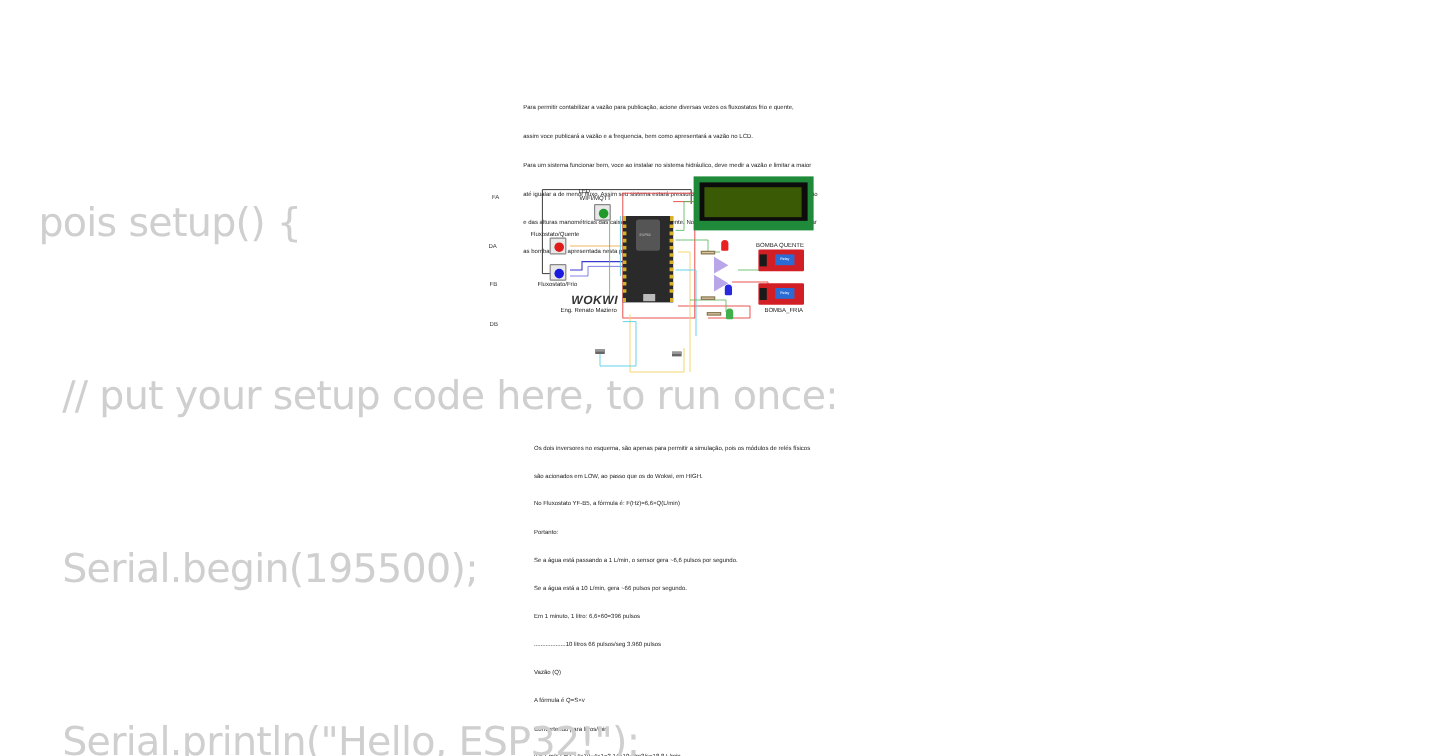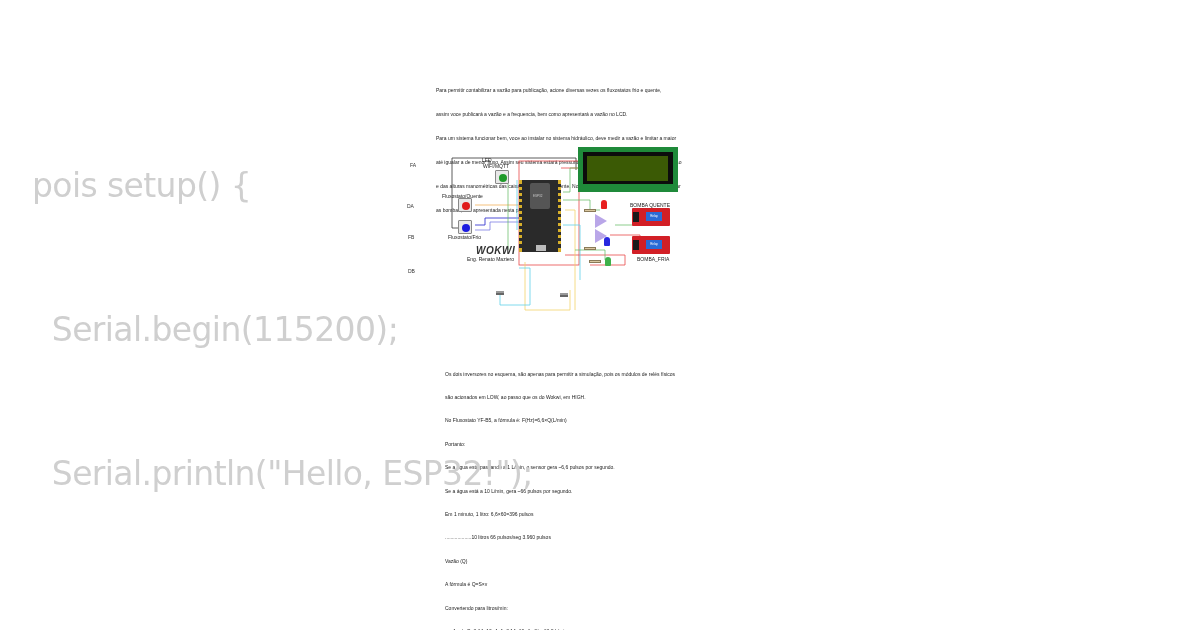--- a/index.html
+++ b/index.html
@@ -44,21 +44,22 @@
   .inverter { position: absolute; width: 0; height: 0; border-top: 7px solid transparent; border-bottom: 7px solid transparent; border-left: 12px solid #b9a6e8; }
   .switch { position: absolute; width: 8px; height: 4px; background: #666; border-top: 2px solid #999; }
 
   .wokwi { position: absolute; left: 476px; top: 245px; font-family: "Liberation Sans", sans-serif; font-style: italic; font-weight: bold; font-size: 10px; color: #333; letter-spacing: 0.5px; }
 </style>
 </head>
 <body>
 
 <div class="code-layer">
   <span class="code-line">pois setup() {</span>
-  <span class="code-line">  Serial.begin(115200);</span>
+  <span class="code-line">  // put your setup code here, to run once:</span>
+  <span class="code-line">  Serial.begin(195500);</span>
   <span class="code-line">  Serial.println("Hello, ESP32!");</span>
   
   
   
   
   
   
 </div>
 
 <div class="note" style="left:436px; top:70px;">

